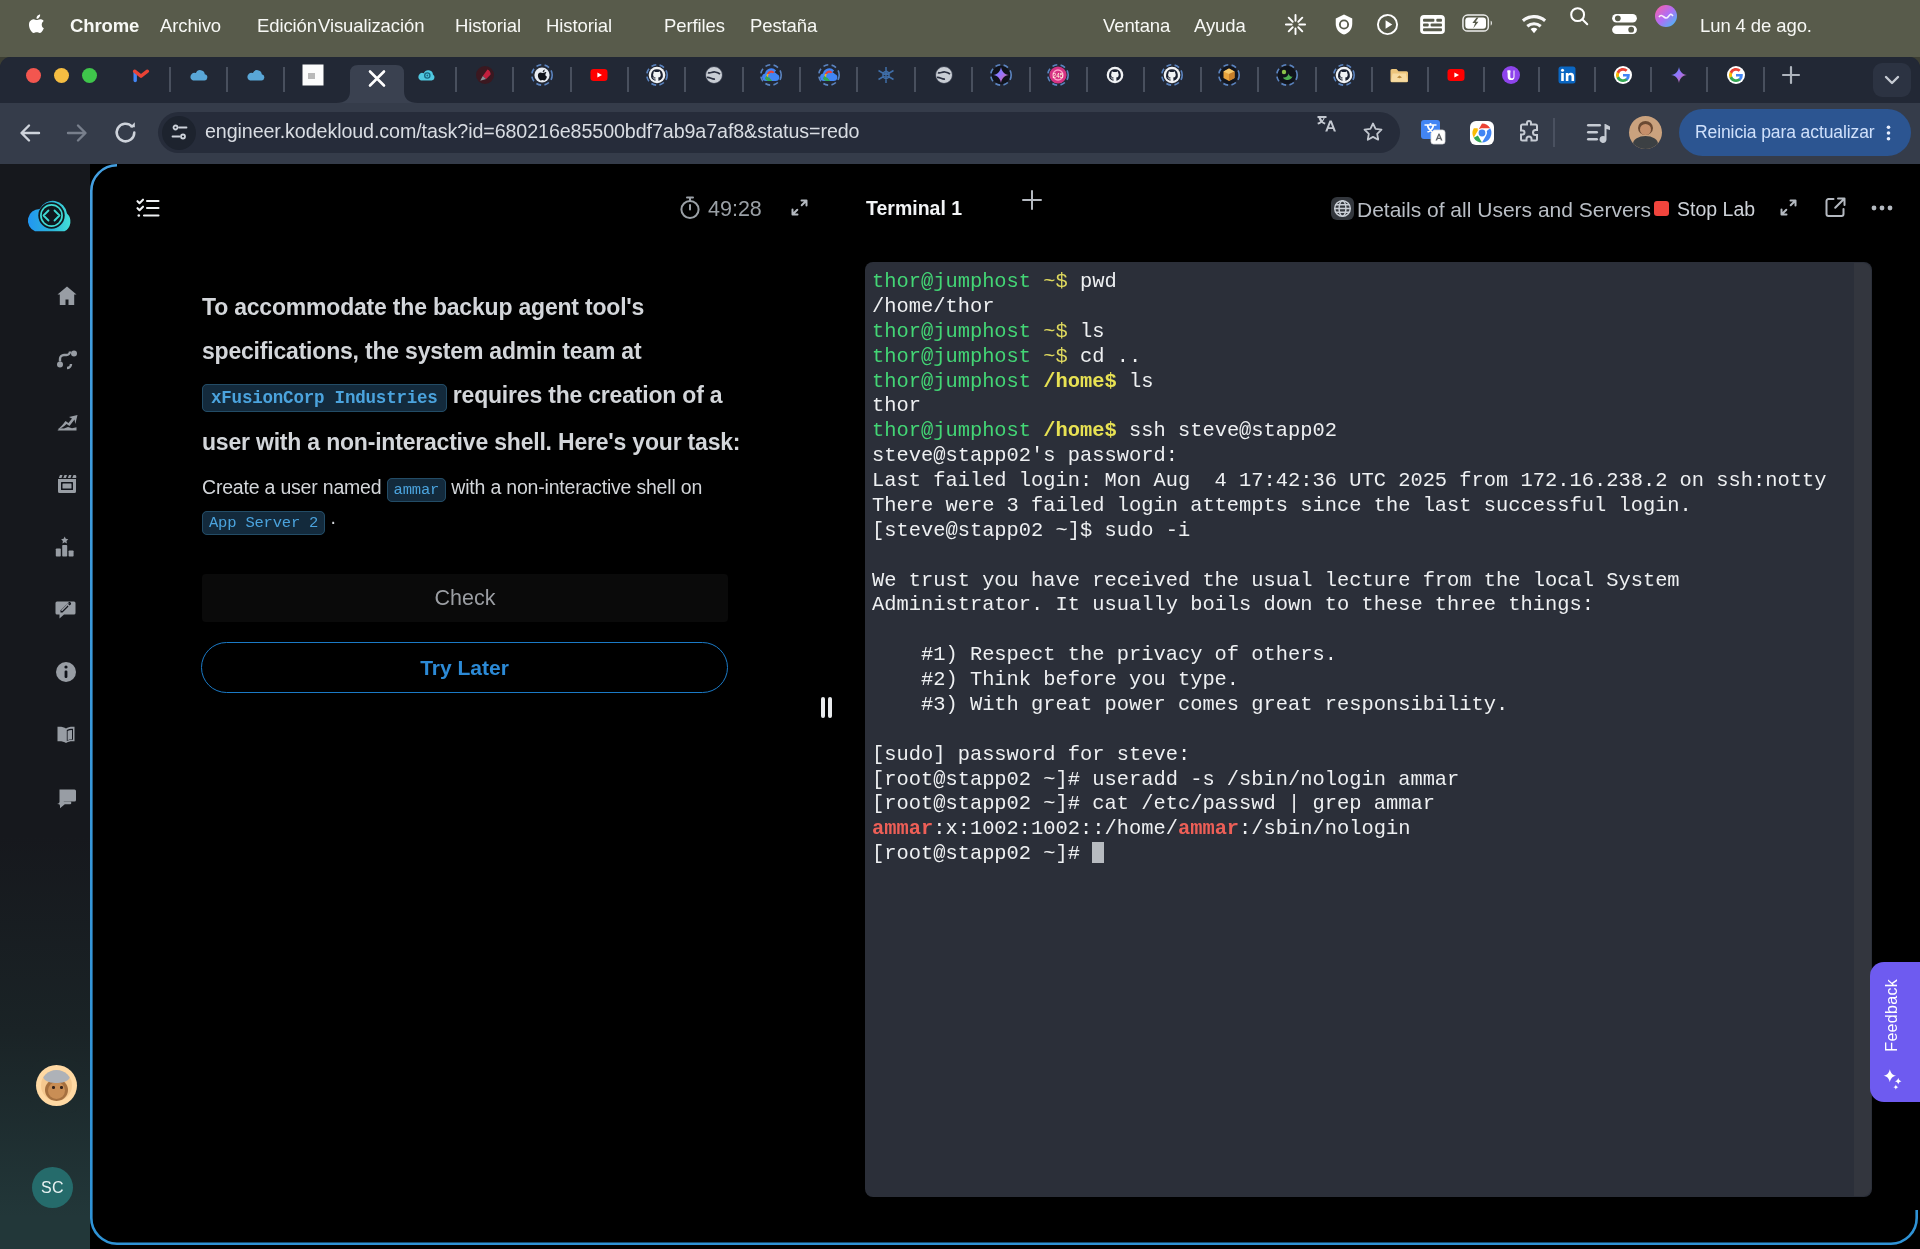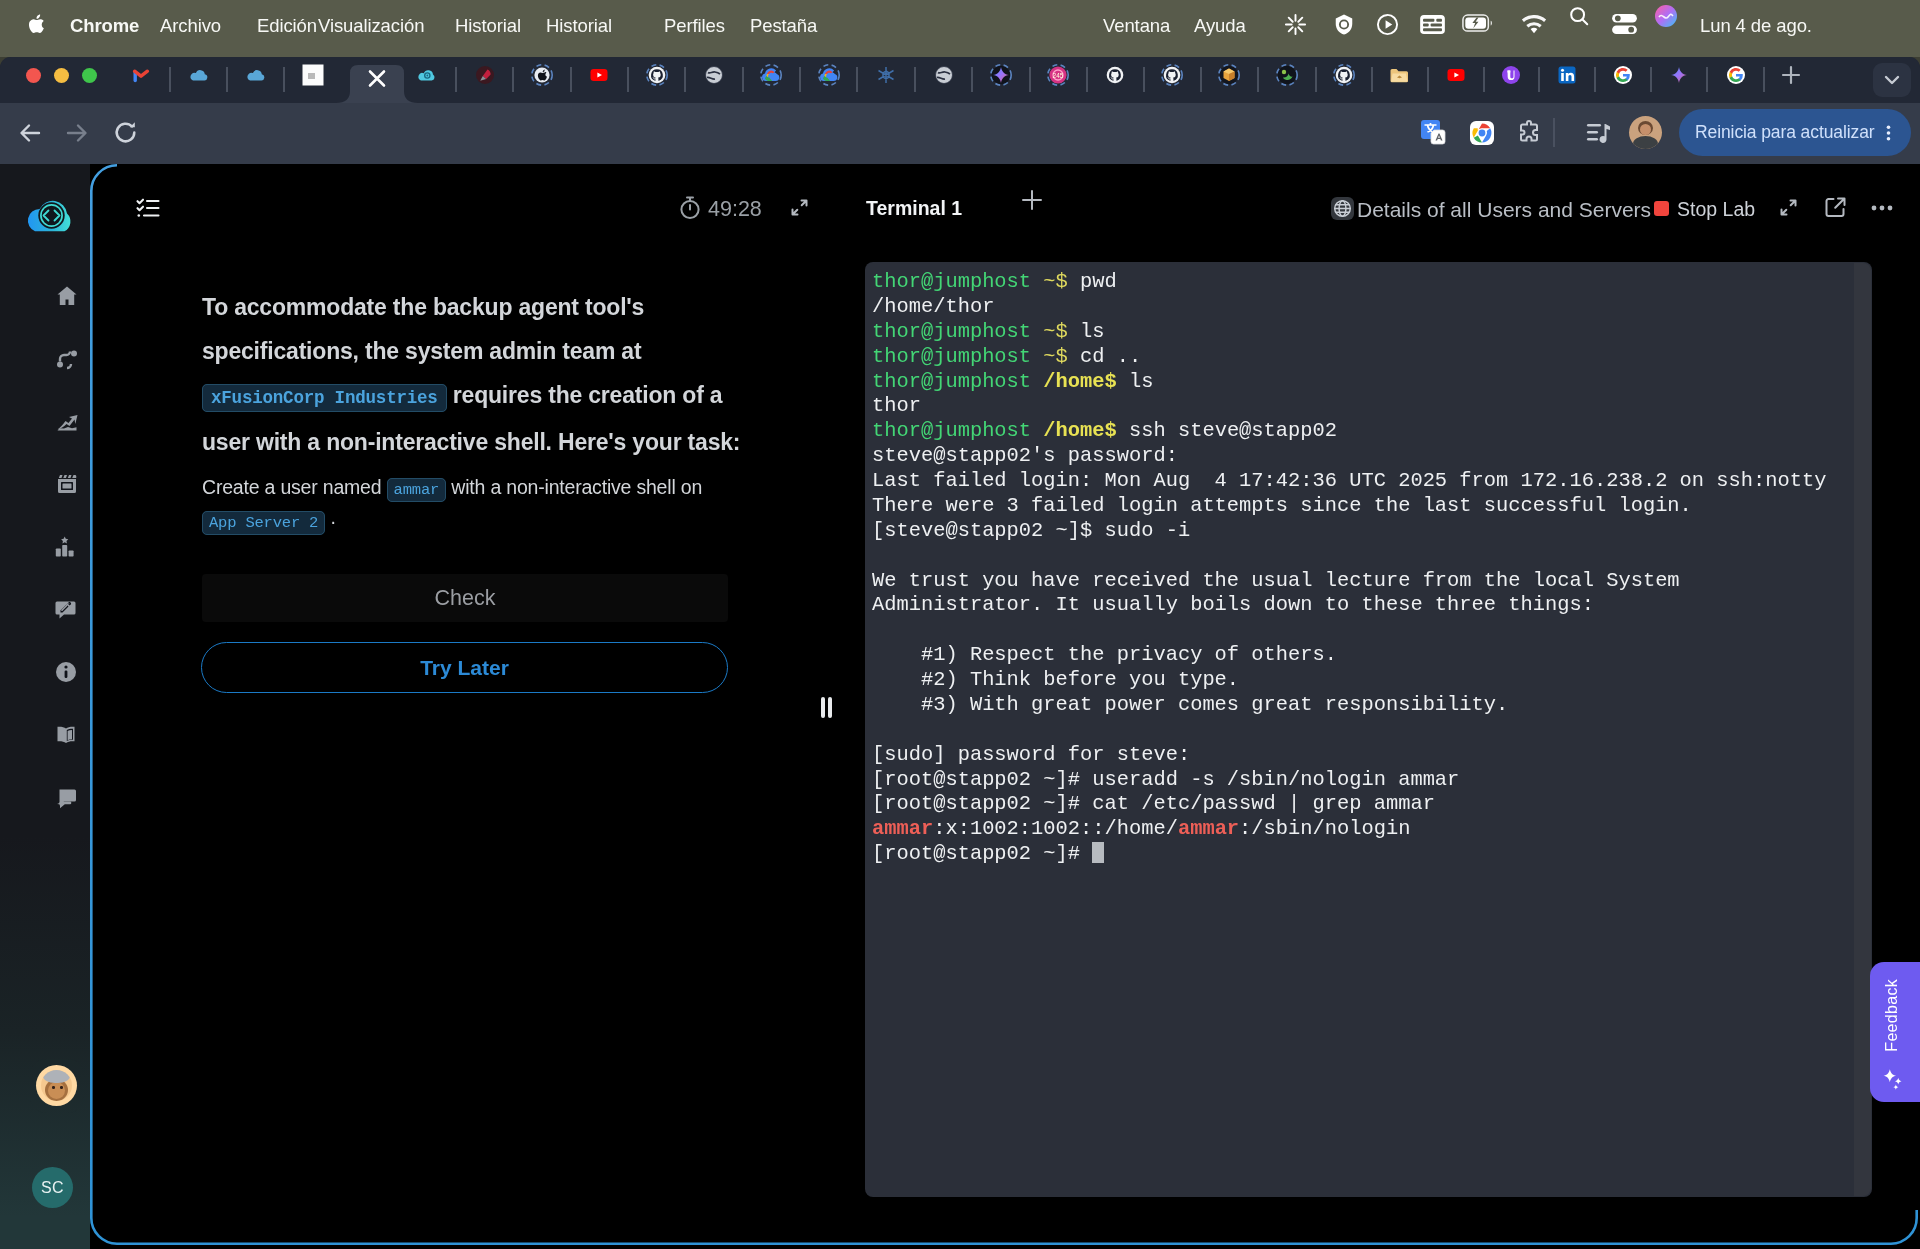--- a/index.html
+++ b/index.html
@@ -345,20 +345,37 @@
       <svg class="abs" style="left:17px;top:17px;" width="26" height="26" viewBox="0 0 26 26">
           <path d="M22 13H5M12 5.5L4.5 13l7.5 7.5" stroke="#ced3db" stroke-width="2.4" fill="none" stroke-linecap="round" stroke-linejoin="round"></path>
         </svg>
       <svg class="abs" style="left:64px;top:17px;" width="26" height="26" viewBox="0 0 26 26">
           <path d="M4 13h17M14 5.5L21.5 13 14 20.5" stroke="#787f8c" stroke-width="2.4" fill="none" stroke-linecap="round" stroke-linejoin="round"></path>
         </svg>
       <svg class="abs" style="left:112px;top:16px;" width="27" height="27" viewBox="0 0 27 27">
           <path d="M22.3 13.5a8.8 8.8 0 11-2.4-6" stroke="#ced3db" stroke-width="2.5" fill="none" stroke-linecap="round"></path>
           <path d="M22.8 3.2v5h-5z" fill="#ced3db"></path>
         </svg>
+      <div id="urlpill" class="abs">
+        <div class="abs" style="left:4px;top:3.5px;width:34px;height:34px;border-radius:50%;background:#1d232e;"></div>
+        <svg class="abs" style="left:12px;top:11px;" width="19" height="19" viewBox="0 0 19 19" stroke="#cdd2da" stroke-width="1.8" stroke-linecap="round">
+            <circle cx="5.5" cy="4.5" r="2" fill="none"></circle>
+            <path d="M9 4.5h7.5"></path>
+            <circle cx="13" cy="13.5" r="2" fill="none"></circle>
+            <path d="M2.5 13.5H9.5"></path>
+          </svg>
+        <span class="abs" style="left:47px;top:8px;font-size:19.7px;color:#d9dde3;letter-spacing:-0.1px;">engineer.kodekloud.com/task?id=680216e85500bdf7ab9a7af8&amp;status=redo</span>
+        <svg class="abs" style="left:1158px;top:1.0px;" width="22" height="22" viewBox="0 0 22 22" fill="#c3c8d0">
+            <path d="M1.5 3h9v2H8.7a7.5 7.5 0 01-1.9 3.4 8.5 8.5 0 002.7 1.4l-.6 1.8a10 10 0 01-3.4-1.9A10 10 0 012 11.6L1.4 9.8A8.5 8.5 0 004.2 8.4 7.6 7.6 0 012.6 5H1.5zM5 5a5.8 5.8 0 001.3 2.3A5.6 5.6 0 007.5 5z"></path>
+            <path d="M13.5 7.5h2.2l4.3 11h-2.2l-.9-2.4h-4.6l-.9 2.4h-2.2zm-.5 6.8h3.2l-1.6-4.3z"></path>
+          </svg>
+        <svg class="abs" style="left:1203px;top:8px;" width="24" height="24" viewBox="0 0 24 24" fill="none" stroke="#c3c8d0" stroke-width="1.8">
+            <path d="M12 3.5l2.6 5.3 5.9.9-4.3 4.1 1 5.9-5.2-2.8-5.2 2.8 1-5.9L3.5 9.7l5.9-.9z" stroke-linejoin="round"></path>
+          </svg>
+      </div>
       <svg class="abs" style="left:1420px;top:16px;" width="28" height="28" viewBox="0 0 28 28">
           <rect x="1" y="1" width="19" height="19" rx="3" fill="#4285f4"></rect>
           <path d="M4.5 6h12M10.5 4v2M13.5 6a9 9 0 01-6 7M7.5 6a9 9 0 006 7" stroke="#fff" stroke-width="1.7" fill="none"></path>
           <path d="M14 11h8.5A2.5 2.5 0 0125 13.5v9a2.5 2.5 0 01-2.5 2.5h-9a2.5 2.5 0 01-2.5-2.5V14z" fill="#fff" stroke="#dadce0" stroke-width="0.8"></path>
           <path d="M15.5 21.5l3-7h1l3 7h-1.6l-.6-1.5h-2.6l-.6 1.5zm2.6-2.8h1.8l-.9-2.3z" fill="#5f6368"></path>
         </svg>
       <svg class="abs" style="left:1468px;top:16px;" width="28" height="28" viewBox="0 0 28 28">
           <rect x="2" y="2" width="24" height="24" rx="6" fill="#fff"></rect>
           <circle cx="14" cy="14" r="9.5" fill="#fff"></circle>
           <path d="M14 4.5a9.5 9.5 0 018.2 4.8H14a4.8 4.8 0 00-4.5 3.2z" fill="#ea4335"></path>

